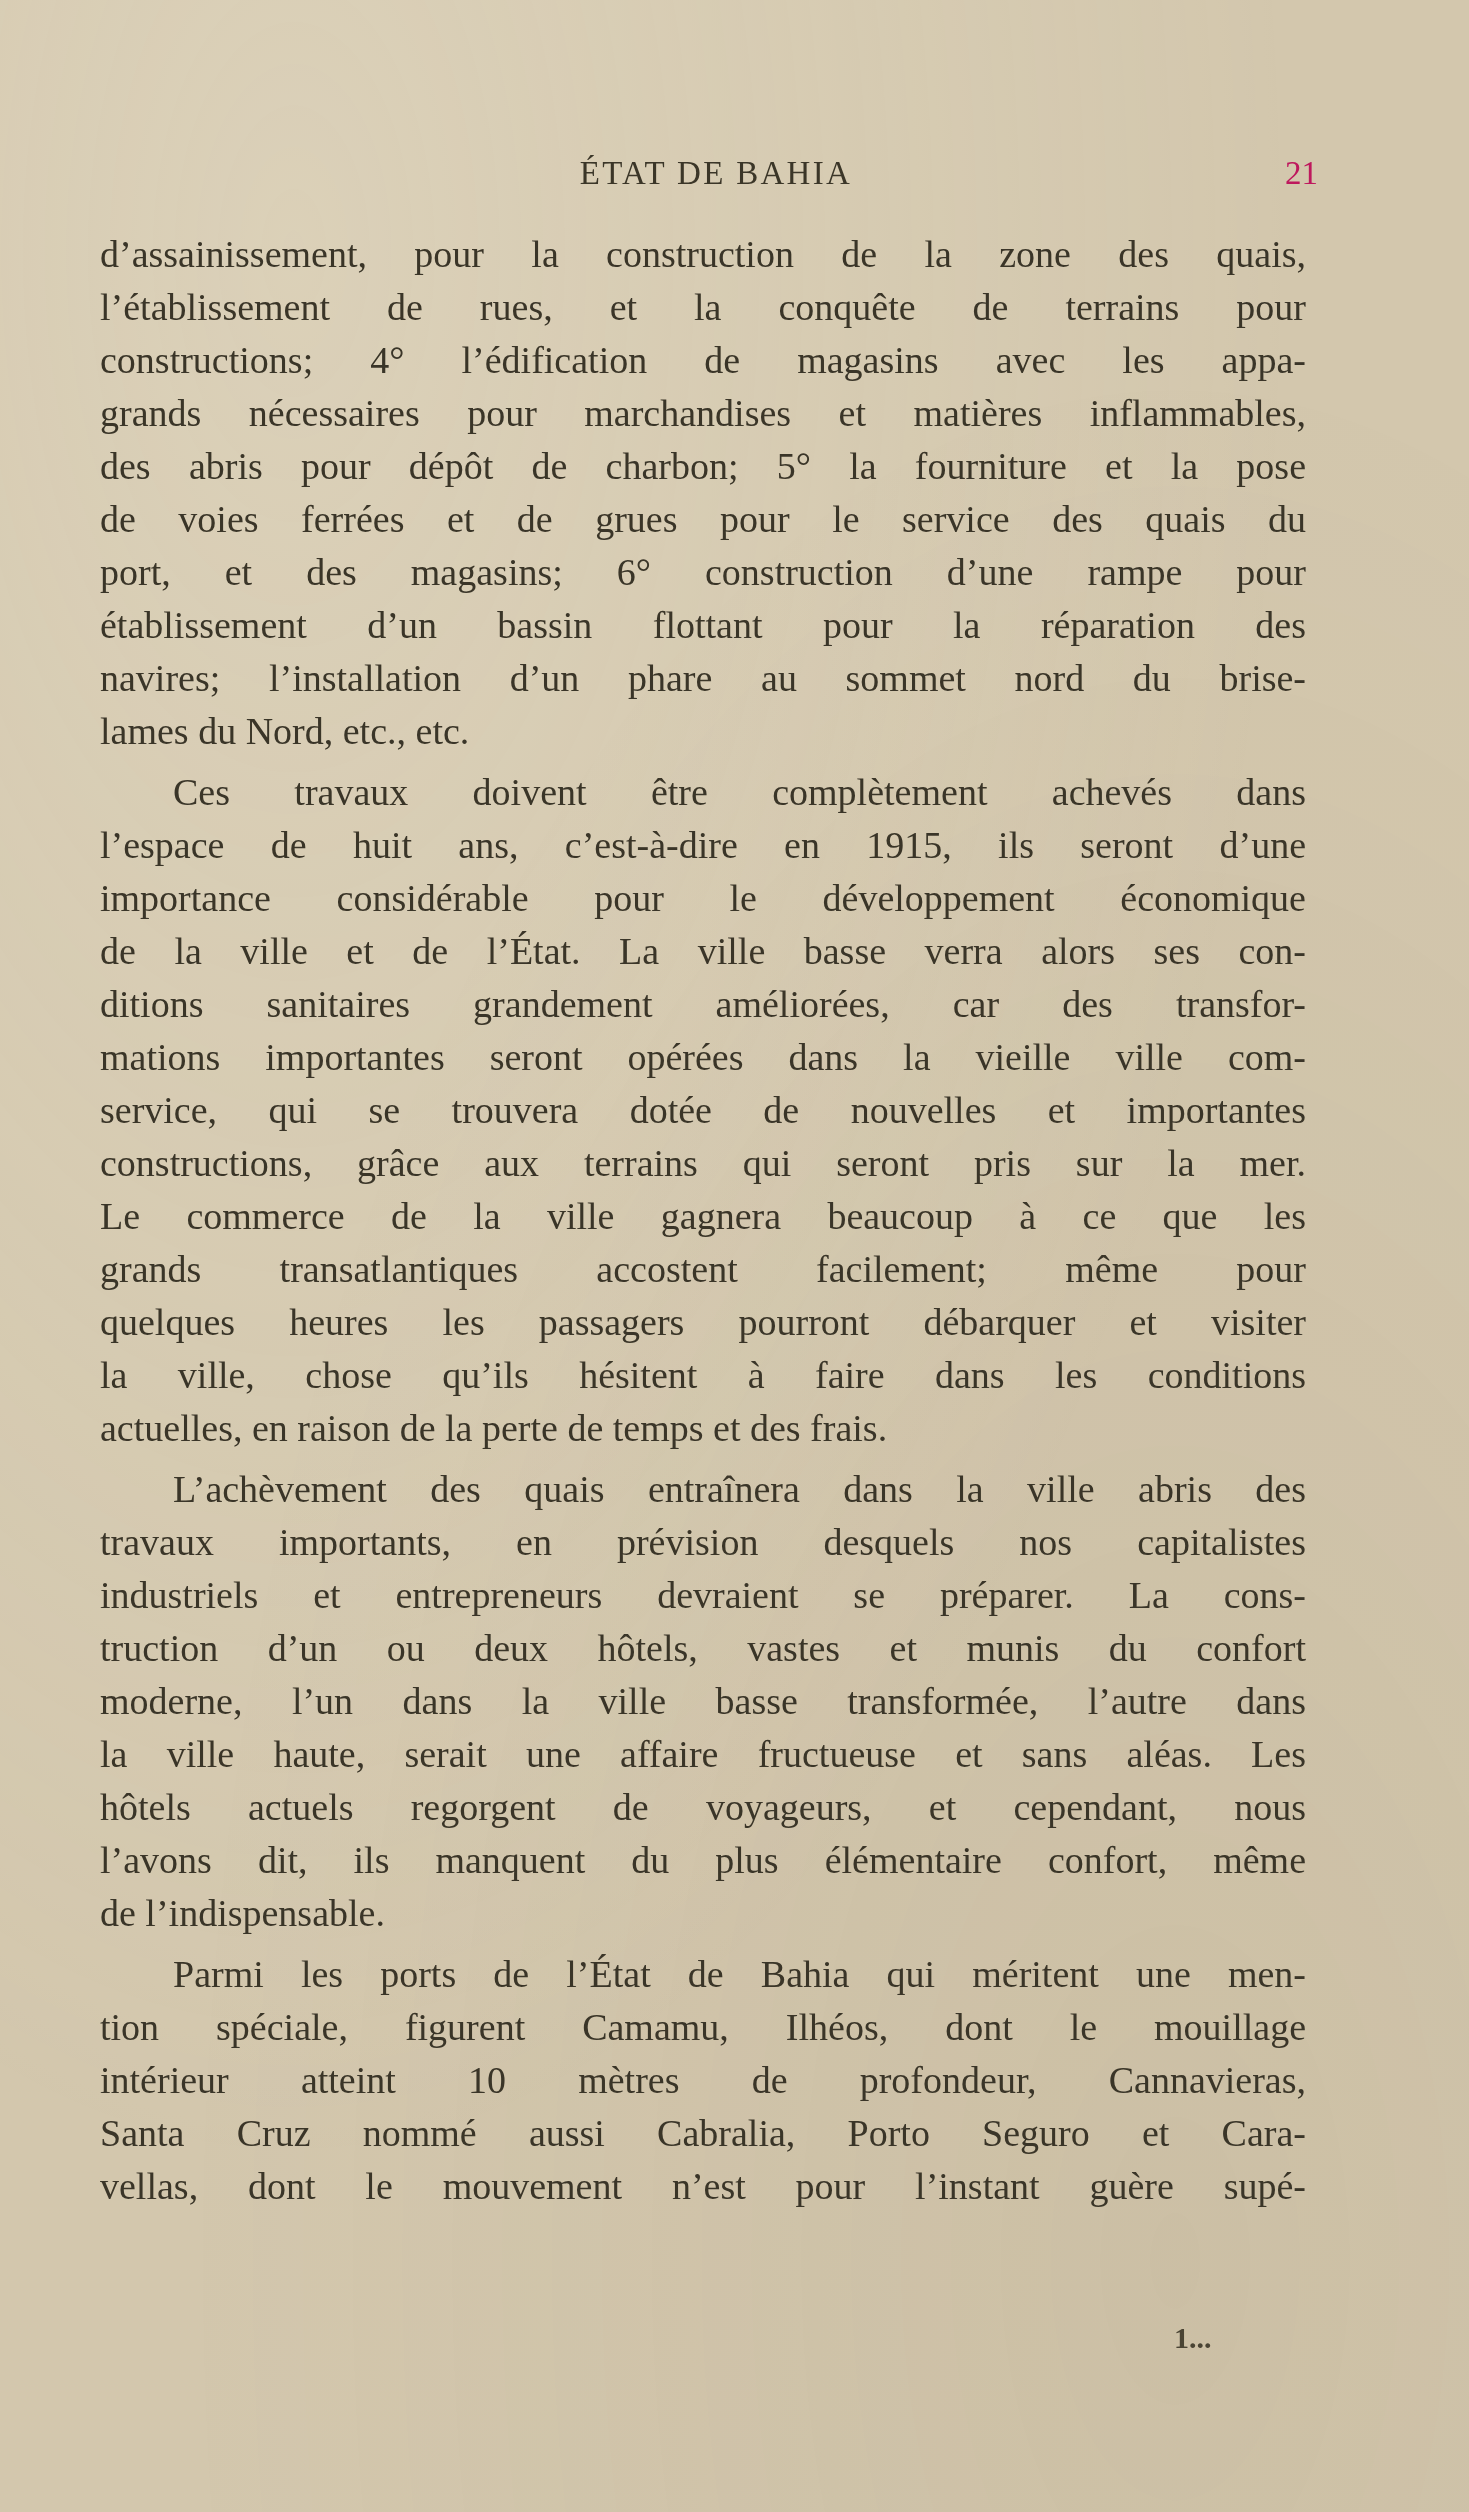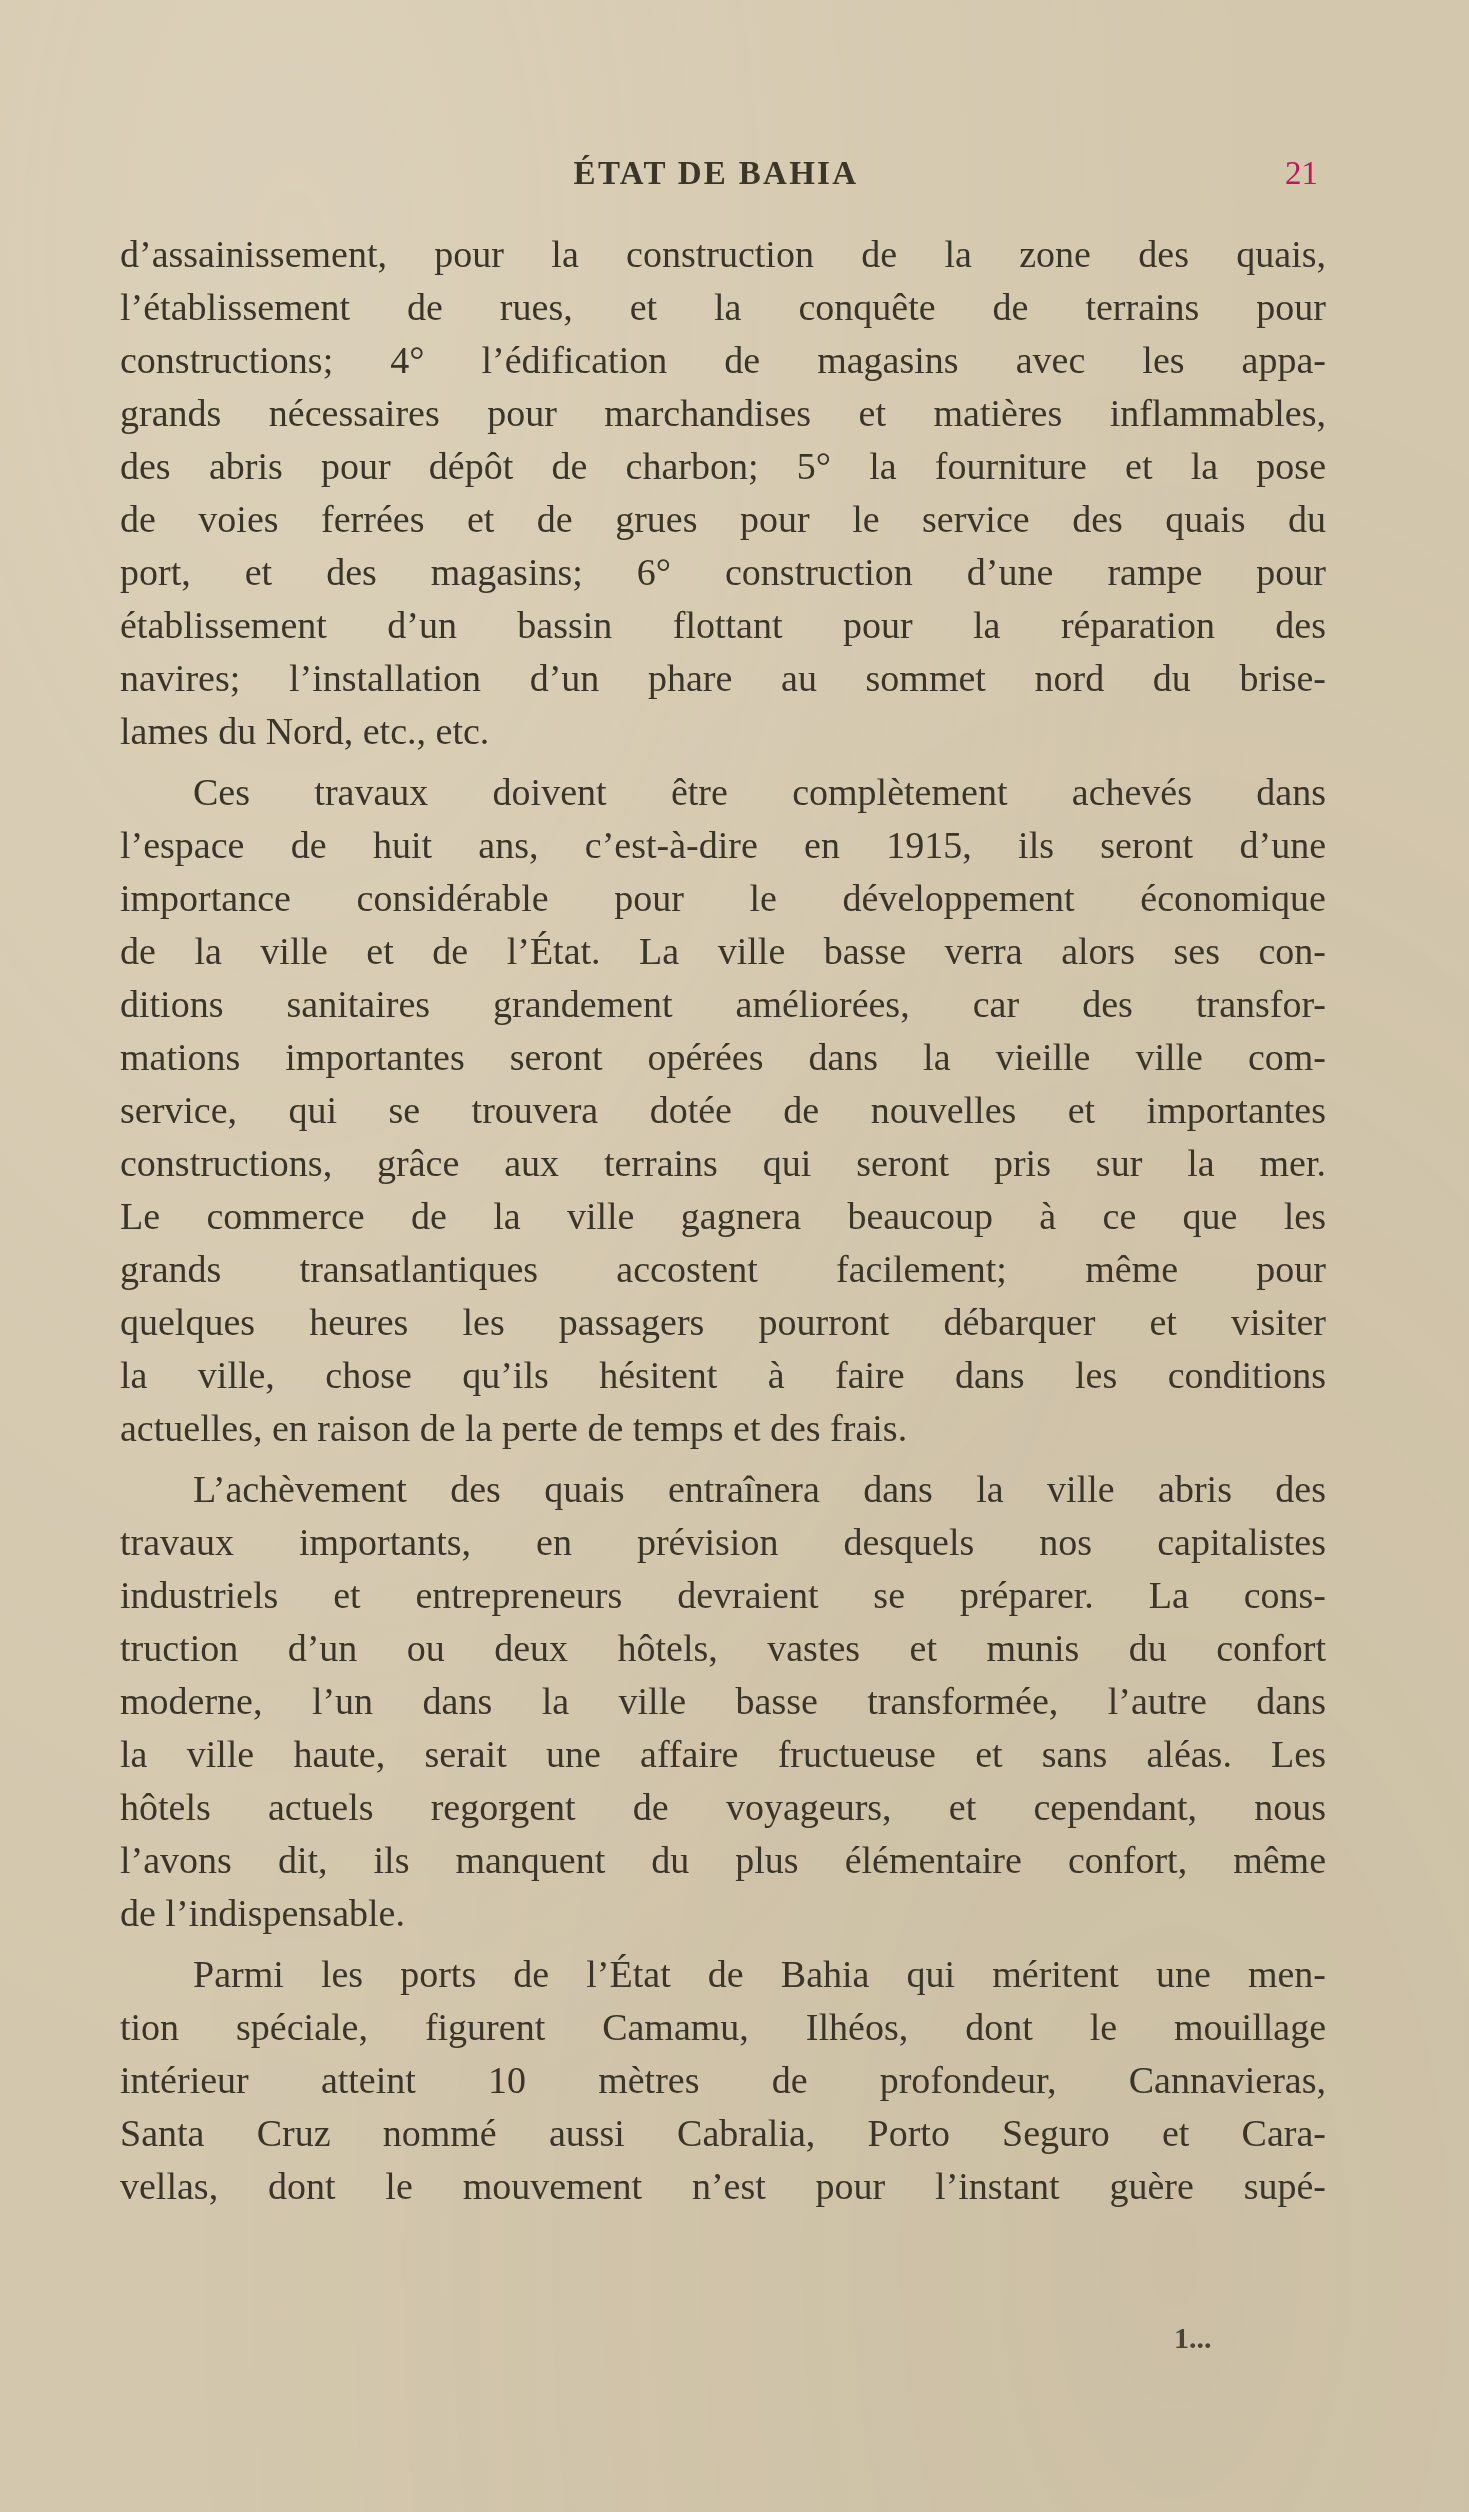--- a/index.html
+++ b/index.html
@@ -34,34 +34,33 @@
   .running-title {
     position: absolute;
     left: 0;
     right: 0;
     text-align: center;
     font-family: "Liberation Serif", serif;
     font-size: 33px;
     letter-spacing: 2.3px;
     color: #3b3628;
     top: 4.6px;
-    font-weight: bold;
   }
   .page-number {
     position: absolute;
     right: 0;
     top: 4.6px;
     font-family: "Liberation Serif", serif;
     font-size: 33px;
     color: #be185d;
   }
   .body-text {
     position: absolute;
     top: 228px;
-    left: 120px;
+    left: 100px;
     width: 1206px;
   }
   .line {
     display: block;
     height: 53px;
     line-height: 53px;
     font-family: "Liberation Serif", serif;
     font-size: 38px;
     white-space: nowrap;
     text-align: justify;

